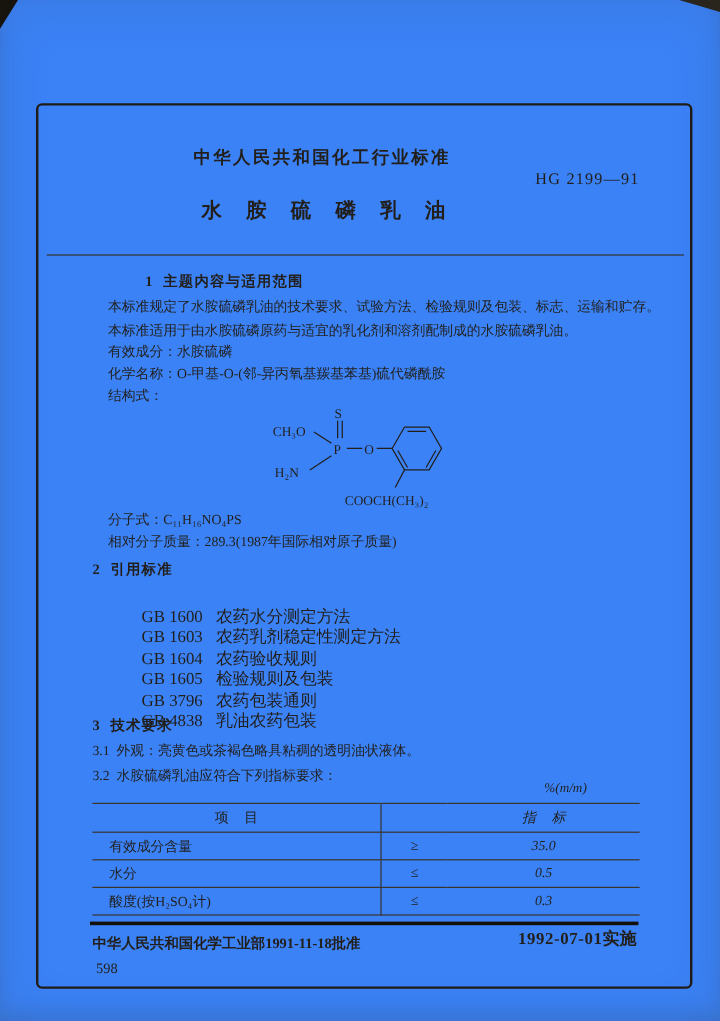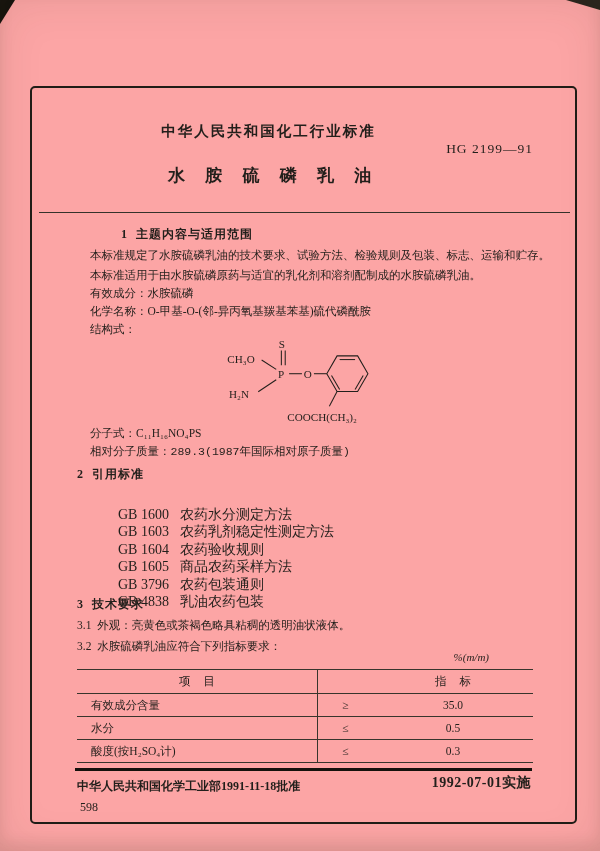--- a/index.html
+++ b/index.html
@@ -1,19 +1,19 @@
 <!DOCTYPE html>
 <html><head>
 <meta charset="utf-8">
 <style>
   html,body { margin:0; padding:0; }
   body { width:600px; height:851px; background:#d9d6cf; }
   .scan {
     position:relative; width:600px; height:851px; overflow:hidden;
-    background:#fca5a5;
+    background:#3b82f6;
     font-family:"Liberation Serif","DejaVu Serif",serif;
     color:#221f1b;
   }
   .scan::after {
     content:""; position:absolute; inset:0; pointer-events:none;
     box-shadow: inset 0 0 45px rgba(60,50,30,0.10), inset 0 -8px 14px rgba(40,35,20,0.10);
   }
   .artifact-tl { position:absolute; left:0; top:0; width:0; height:0;
     border-top:24px solid #16130e; border-right:15px solid transparent; }
   .artifact-tr { position:absolute; right:0; top:0; width:0; height:0;
@@ -31,42 +31,42 @@
     font-size:17px; font-weight:bold; letter-spacing:8px; white-space:pre; }
   .divider { position:absolute; top:124px; left:7px; right:5px; border-top:1.5px solid #35322b; }
 
   .h1 { position:absolute; left:45px; font-size:12px; font-weight:bold;
     letter-spacing:1px; white-space:pre; }
   #s1h { top:138px;margin-left:44px; } #s2h { top:378px; } #s3h { top:508px; }
 
   .body-line { position:absolute; left:58px; right:38px; font-size:11.5px; white-space:pre; }
   #s1p1 { top:160px; } #s1p2 { top:180px; } #active { top:198px; }
   #chem { top:216px; } #structlabel { top:234px; }
-  #formula { top:338px; } #molw { top:356px;font-family:Liberation Mono, monospace; }
+  #formula { top:338px; } #molw { top:356px; }
   #s31 { top:530px; left:45px; } #s32 { top:551px; left:45px; }
 
   .structure { position:absolute; left:195px; top:248px; width:215px; height:90px; }
   .structure text { font-size:13px; fill:#221f1b; font-family:"Liberation Serif","DejaVu Serif",serif; }
   .structure line, .structure polygon { stroke:#221f1b; stroke-width:1.2; fill:none; }
 
   .gb-list { position:absolute; left:58px; top:400px; font-size:14px; }
   .gb-item { height:17.5px; line-height:17.5px; white-space:pre; }
   .gb-code { display:inline-block; width:62px; }
 
   .unit { position:absolute; top:563px; right:86px; font-size:11px; font-style:italic; }
 
   .spec-table { position:absolute; left:45px; top:581px; width:455px;
     border-collapse:collapse; font-size:11.5px; table-layout:fixed;
     border-top:1.3px solid #38342c; }
   .spec-table th, .spec-table td { border-bottom:1px solid #38342c; padding:0;
     height:22px; font-weight:normal; }
   .spec-table th { height:23px; text-align:center; letter-spacing:13px; text-indent:13px; }
   .spec-table .c1 { width:240px; border-right:1px solid #38342c; }
   .spec-table .c2 { width:55px; text-align:center; }
-  .spec-table .c3 { width:160px; text-align:center; }
+  .spec-table .c3 { width:160px; text-align:center;font-style:italic; }
   .spec-table td.c1 { padding-left:14px; text-align:left; }
 
   .footer-rule { position:absolute; top:680px; left:43px; right:43px; height:2.5px; background:#14110c; }
   .footer-left { position:absolute; top:690px; left:45px; font-size:12px; font-weight:bold; }
   .footer-right { position:absolute; top:686px; right:44px; font-size:14px; font-weight:bold; letter-spacing:0.5px; }
   .pagenum { position:absolute; top:712px; left:48px; font-size:12px; }
 </style>
 </head>
 <body>
 
@@ -117,21 +117,21 @@
       <div class="gb-item">
         <span class="gb-code">GB 1600</span><span>农药水分测定方法</span>
       </div>
       <div class="gb-item">
         <span class="gb-code">GB 1603</span><span>农药乳剂稳定性测定方法</span>
       </div>
       <div class="gb-item">
         <span class="gb-code">GB 1604</span><span>农药验收规则</span>
       </div>
       <div class="gb-item">
-        <span class="gb-code">GB 1605</span><span>商品农药采样方法</span>
+        <span class="gb-code">GB 1605</span><span>检验规则及包装</span>
       </div>
       <div class="gb-item">
         <span class="gb-code">GB 3796</span><span>农药包装通则</span>
       </div>
       <div class="gb-item">
         <span class="gb-code">GB 4838</span><span>乳油农药包装</span>
       </div>
     </div>
 
     <div class="h1" id="s3h">3  技术要求</div>

